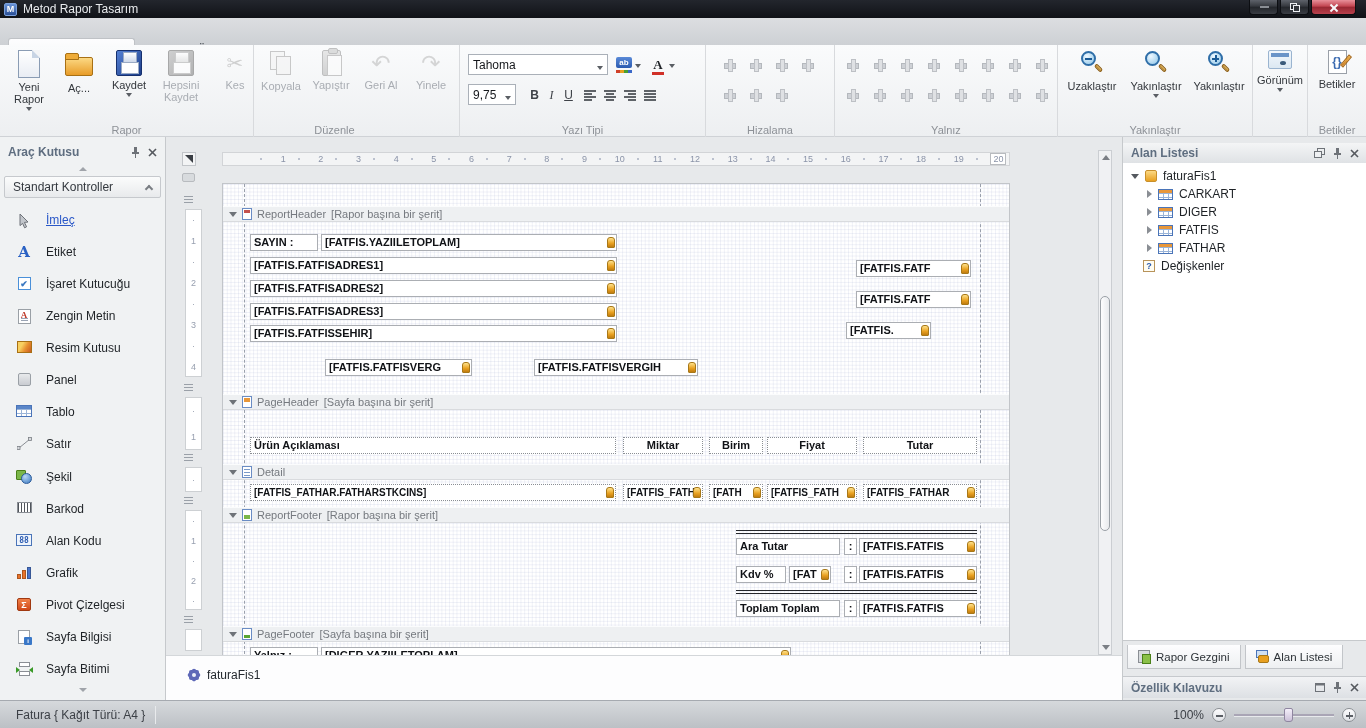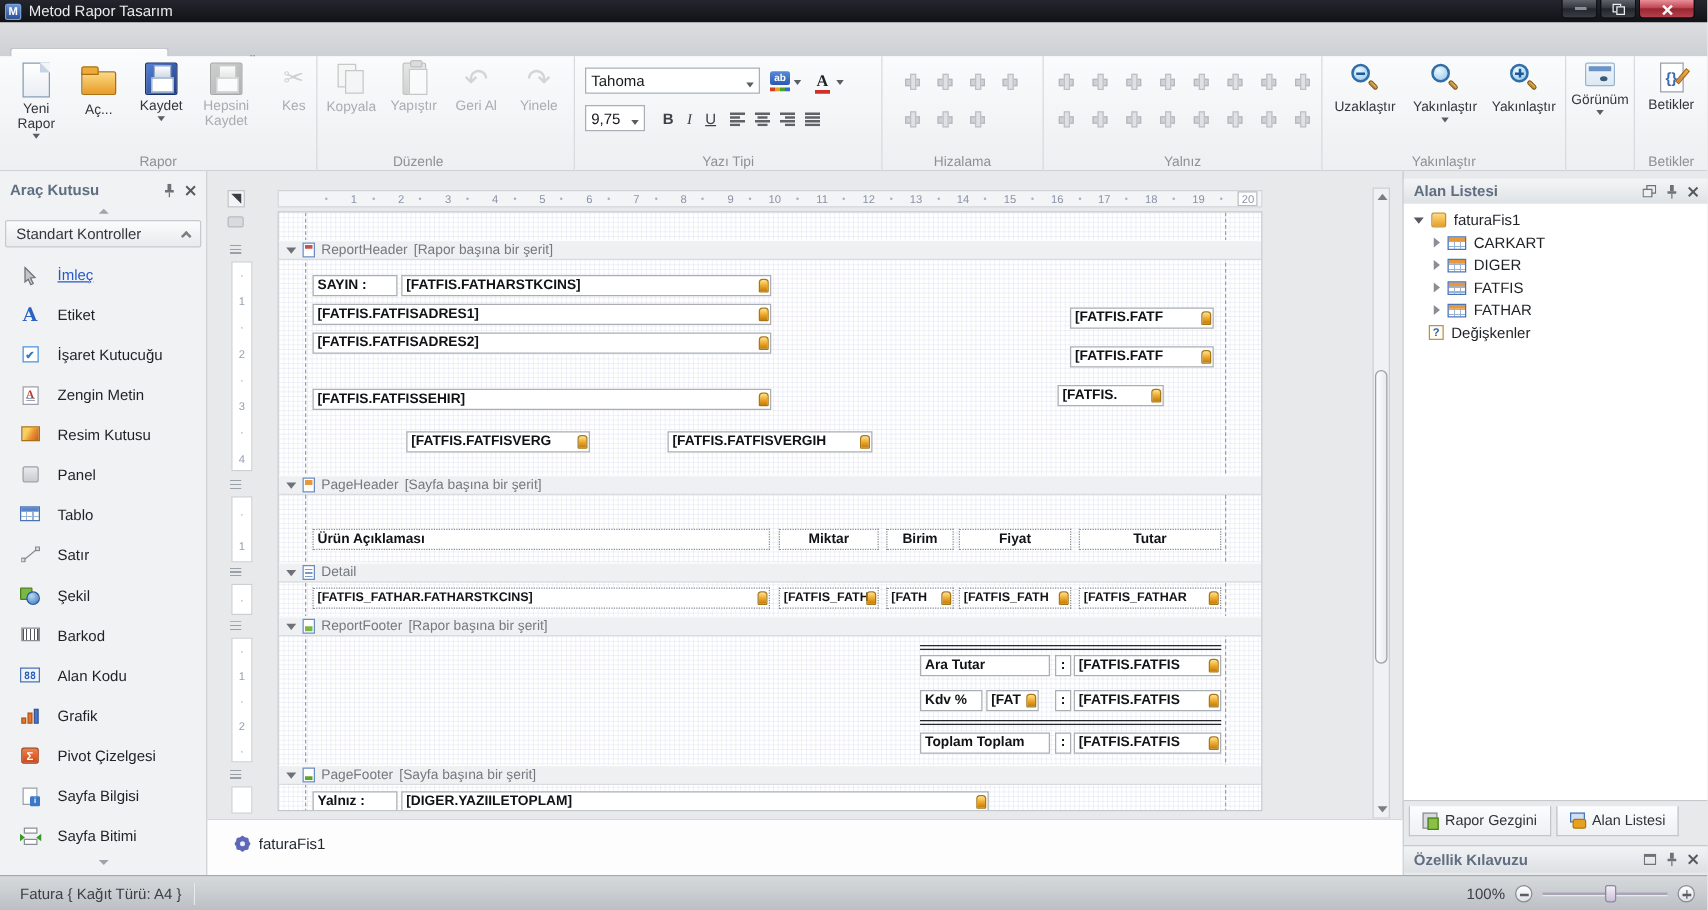--- a/index.html
+++ b/index.html
@@ -124,21 +124,21 @@
   .corner{position:absolute;left:16px;top:15px;width:14px;height:14px;background:#f3f4f5;border:1px solid #c2c5c9;}
   .corner::after{content:"";position:absolute;right:2px;top:2px;border-style:solid;border-width:0 8px 8px 0;border-color:transparent #3a3e44 transparent transparent}
   .hruler{position:absolute;left:56px;top:15px;width:788px;height:14px;background:#f3f4f5;border:1px solid #d2d4d7;display:flex;padding-left:21px}
   .rc{position:relative;width:37.68px;height:12px;flex:none}
   .rc::before{content:"";position:absolute;left:16px;top:5px;width:2px;height:2px;background:#a8b0c0;border-radius:50%}
   .rc b{position:absolute;right:-4px;top:0;font:9px/12px "Liberation Sans",sans-serif;font-weight:normal;color:#8a93a8}
   .rc:last-child b{background:#fff;border:1px solid #b8bbbf;padding:0 2px;right:-9px;line-height:10px}
   .tmh{position:absolute;left:16px;top:36px;width:13px;height:9px;background:#d8dbde;border:1px solid #b8bbbf;border-radius:2px}
   .bandgrip{position:absolute;left:16px;width:13px;height:13px;background:repeating-linear-gradient(#9aa0a8 0 1px,transparent 1px 3px) 2px 3px/9px 8px no-repeat}
   .vseg{position:absolute;left:19px;width:17px;background:#fff;border:1px solid #cdd0d3;font:9px "Liberation Sans",sans-serif;color:#98a0b0;text-align:center;white-space:pre-line}
-  .dpage{position:absolute;left:56px;top:32px;width:788px;height:480px;background:#fff;border:1px solid #c2c5c9;overflow:hidden;
+  .dpage{position:absolute;left:56px;top:46px;width:788px;height:480px;background:#fff;border:1px solid #c2c5c9;overflow:hidden;
     background-image:linear-gradient(to right,rgba(130,140,190,.12) 1px,transparent 1px),linear-gradient(to bottom,rgba(130,140,190,.12) 1px,transparent 1px);
     background-size:3.77px 3.77px}
   .mline{position:absolute;top:0;height:480px;border-left:1px dashed #9aa0ac}
   .bandh{position:absolute;left:0;width:786px;height:16px;background:#eef0f2;border-top:1px solid #fbfcfd;border-bottom:1px solid #d9dbde;color:#75797f;font-size:11px;display:flex;align-items:center;gap:5px;padding-left:6px}
   .btri{width:0;height:0;border-left:4px solid transparent;border-right:4px solid transparent;border-top:5px solid #6e7278}
   .bico{width:10px;height:12px;background:#fff;border:1px solid #6a8cc4;position:relative;flex:none}
   .bico::before{content:"";position:absolute;left:1px;right:1px}
   .bi-rh::before{top:1px;height:3px;background:#c4524e}
   .bi-ph::before{top:1px;height:4px;background:#e8973a}
   .bi-det::before{top:2px;height:7px;background:repeating-linear-gradient(#7a9ac8 0 1px,transparent 1px 3px)}
@@ -668,25 +668,26 @@
       <div class="mline" style="left:21px"></div>
       <div class="mline" style="left:757px"></div>
 
       <div class="bandh" style="top:22px">
         <span class="btri"></span>
         <span class="bico bi-rh"></span>
         <span>ReportHeader</span>
         <span>[Rapor başına bir şerit]</span>
       </div>
       <div class="fld" style="left:27px;top:50px;width:68px"><span>SAYIN :</span></div>
-      <div class="fld" style="left:98px;top:50px;width:296px"><span>[FATFIS.FATHARSTKCINS]</span><span class="dbic"></span></div>
+      <div class="fld" style="left:98px;top:50px;width:296px"><span>[FATFIS.YAZIILETOPLAM]</span><span class="dbic"></span></div>
       <div class="fld" style="left:27px;top:73px;width:367px"><span>[FATFIS.FATFISADRES1]</span><span class="dbic"></span></div>
       <div class="fld" style="left:633px;top:76px;width:115px"><span>[FATFIS.FATF</span><span class="dbic"></span></div>
       <div class="fld" style="left:27px;top:96px;width:367px"><span>[FATFIS.FATFISADRES2]</span><span class="dbic"></span></div>
       <div class="fld" style="left:633px;top:107px;width:115px"><span>[FATFIS.FATF</span><span class="dbic"></span></div>
+      <div class="fld" style="left:27px;top:119px;width:367px"><span>[FATFIS.FATFISADRES3]</span><span class="dbic"></span></div>
       <div class="fld" style="left:27px;top:141px;width:367px"><span>[FATFIS.FATFISSEHIR]</span><span class="dbic"></span></div>
       <div class="fld" style="left:623px;top:138px;width:85px"><span>[FATFIS.</span><span class="dbic"></span></div>
       <div class="fld" style="left:102px;top:175px;width:147px"><span>[FATFIS.FATFISVERG</span><span class="dbic"></span></div>
       <div class="fld" style="left:311px;top:175px;width:164px"><span>[FATFIS.FATFISVERGIH</span><span class="dbic"></span></div>
 
       <div class="bandh" style="top:210px">
         <span class="btri"></span>
         <span class="bico bi-ph"></span>
         <span>PageHeader</span>
         <span>[Sayfa başına bir şerit]</span>

